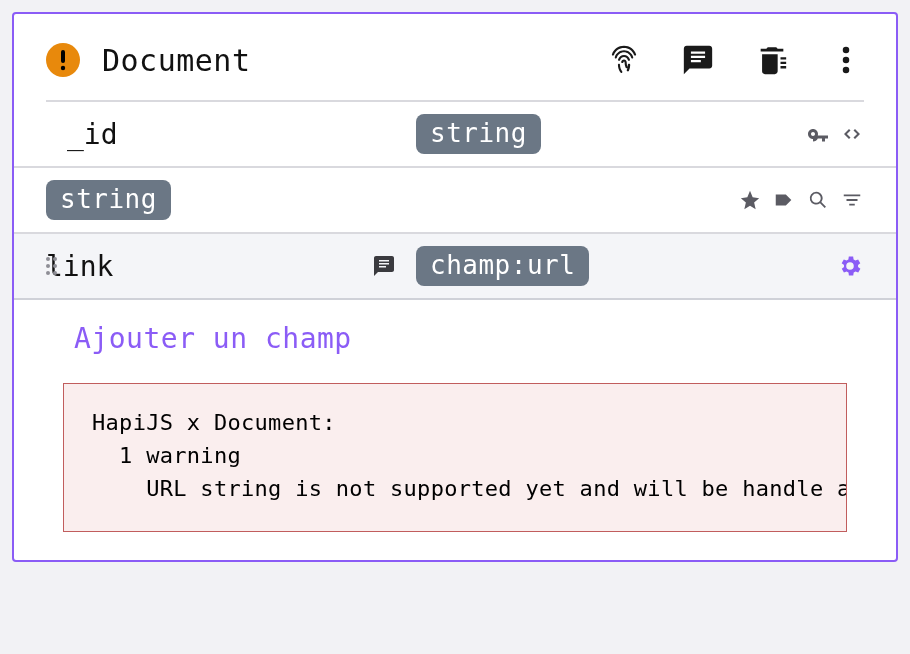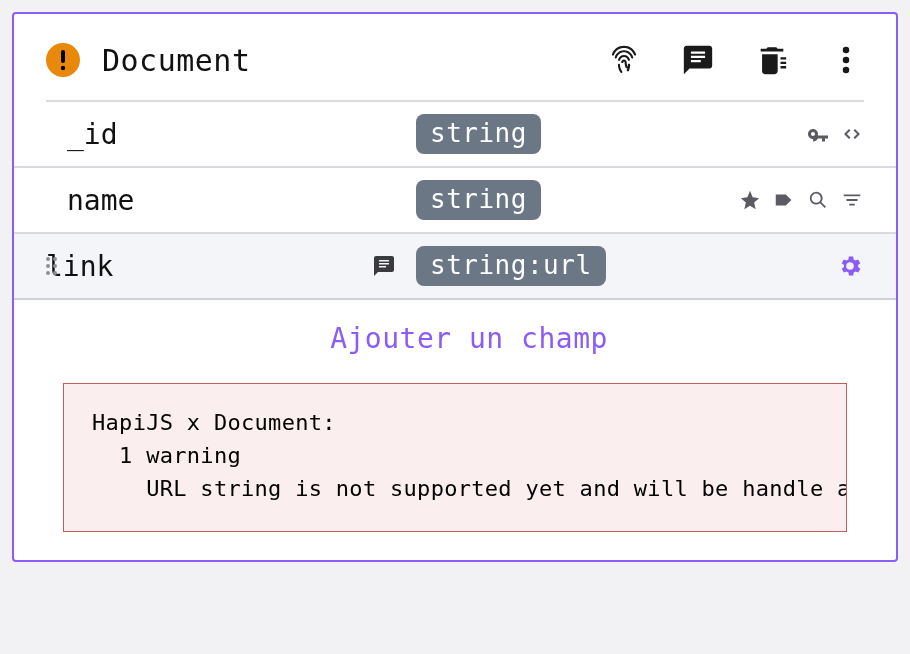--- a/index.html
+++ b/index.html
@@ -96,21 +96,20 @@
   .gear svg { fill: #8b5cf6; width:26px; height:26px; }
   .gear { width:28px; height:28px; }
 
   
   .add-field {
     padding: 22px 32px 28px 60px;
     color: #8b5cf6;
     font-size: 28px;
     letter-spacing: 0.5px;
     cursor: pointer;
-    text-align: center;
   }
 
   
   .warn-box {
     margin: 0 49px;
     border: 1.5px solid #c15d5d;
     background: #faeeee;
     padding: 22px 28px 26px 28px;
     font-size: 22px;
     color: #000000;
@@ -177,23 +176,20 @@
       </span>
       <span class="mini-ico">
         <svg viewBox="0 0 24 24" width="24" height="24">
             <path d="M9 7l-5 5 5 5 1.5-1.5L6.9 12l3.6-3.5L9 7zm6 0l-1.5 1.5L17.1 12l-3.6 3.5L15 17l5-5-5-5z"></path>
           </svg>
       </span>
     </div>
   </div>
 
   <div class="row">
-    <div class="left-zone">
-      <span class="field-name">name</span>
-    </div>
     <div class="mid-zone">
       <span class="type-badge">string</span>
     </div>
     <div class="right-zone">
       <span class="mini-ico">
         <svg viewBox="0 0 24 24" width="22" height="22">
             <path d="M12 2l2.9 6.9L22 10l-5.5 4.8L18.2 22 12 18.3 5.8 22l1.7-7.2L2 10l7.1-1.1L12 2z"></path>
           </svg>
       </span>
       <span class="mini-ico">
@@ -227,21 +223,21 @@
         </div>
       </div>
       <span class="field-name">link</span>
       <span class="mini-ico comment-ico" style="margin-left:auto; margin-right:20px;">
         <svg viewBox="0 0 24 24" width="24" height="24" fill="#3a3a3f">
             <path d="M20 2H4c-1.1 0-2 .9-2 2v18l4-4h14c1.1 0 2-.9 2-2V4c0-1.1-.9-2-2-2zM7 9h10v1.5H7V9zm0-3h10v1.5H7V6zm0 6h7v1.5H7V12z"></path>
           </svg>
       </span>
     </div>
     <div class="mid-zone">
-      <span class="type-badge">string:url</span>
+      <span class="type-badge">champ:url</span>
     </div>
     <div class="right-zone">
       <span class="mini-ico gear">
         <svg viewBox="0 0 24 24">
             <path d="M19.4 13l.1-1-.1-1 2.1-1.6-2-3.5-2.5 1a7.6 7.6 0 00-1.7-1l-.4-2.6h-4l-.4 2.6c-.6.2-1.2.6-1.7 1l-2.5-1-2 3.5L6.5 11l-.1 1 .1 1-2.1 1.6 2 3.5 2.5-1c.5.4 1.1.8 1.7 1l.4 2.6h4l.4-2.6c.6-.2 1.2-.6 1.7-1l2.5 1 2-3.5L19.4 13zM12 15.5A3.5 3.5 0 1112 8.5a3.5 3.5 0 010 7z"></path>
           </svg>
       </span>
     </div>
   </div>
 

